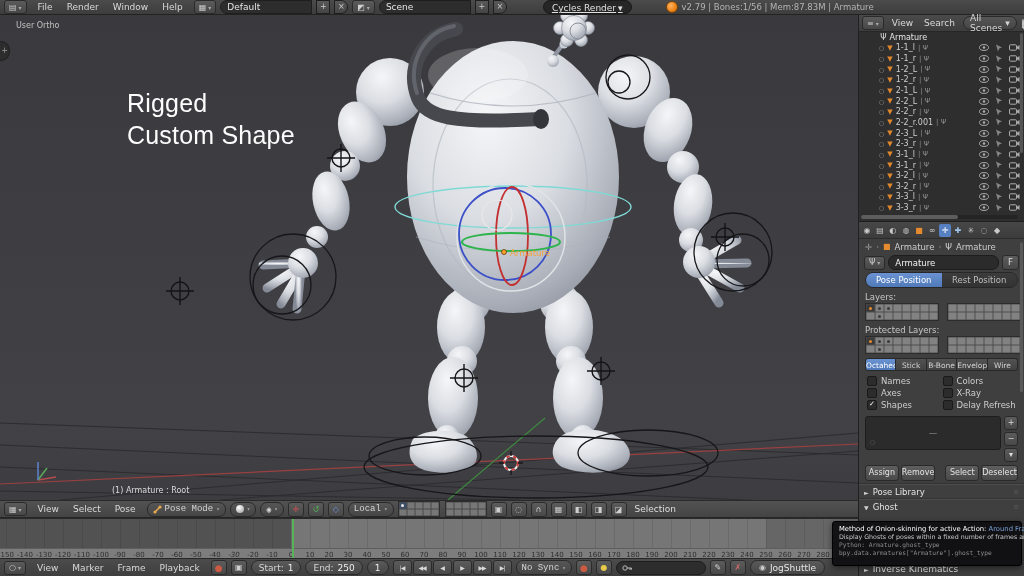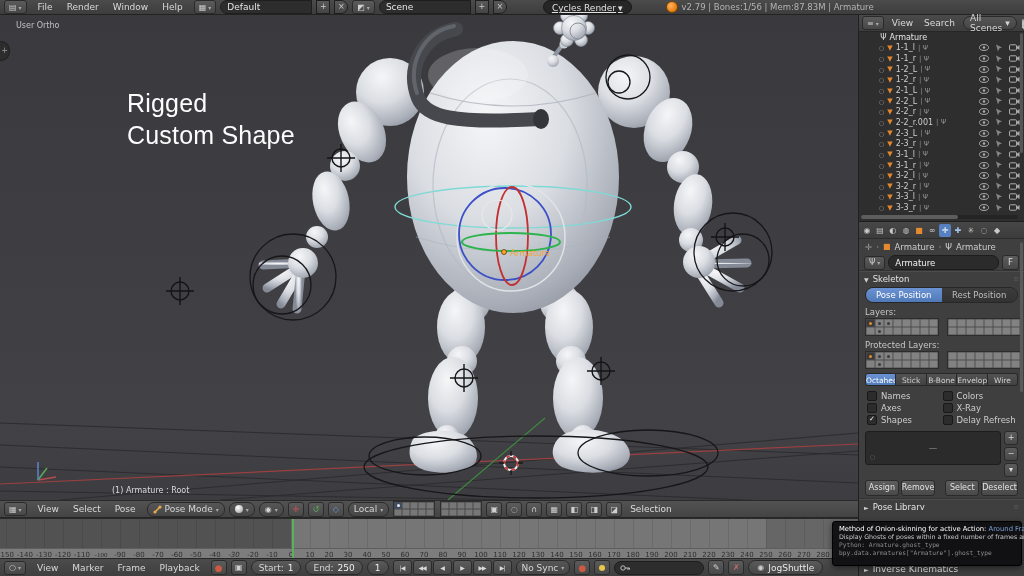--- a/index.html
+++ b/index.html
@@ -6,21 +6,21 @@
   #app{position:relative;width:1024px;height:576px;overflow:hidden;
        font-family:"DejaVu Sans",sans-serif;font-size:9px;color:#d6d6d6;
        background:#3a3a3e;user-select:none;}
   
   .menu-item{padding:0 7px;color:#d9d9d9;cursor:default;}
   .edsel{display:inline-flex;align-items:center;gap:2px;height:12px;padding:0 4px;
          background:linear-gradient(#5b5b5b,#474747);border:1px solid #2a2a2a;border-radius:3px;}
   .edsel .g{font-size:8px;color:#cfcfcf;font-style:normal;}
   .edsel .car,.dd .car{font-size:6px;color:#aaa;font-style:normal;}
   .dd{display:inline-flex;align-items:center;gap:3px;height:13px;padding:0 5px;
-      background:linear-gradient(#565656,#454545);border:1px solid #292929;border-radius:7px;}
+      background:linear-gradient(#565656,#454545);border:1px solid #292929;border-radius:7px;font-family:Liberation Mono, monospace;}
   .ibtn{display:inline-flex;align-items:center;justify-content:center;width:14px;height:13px;
         background:linear-gradient(#5c5c5c,#484848);border:1px solid #2b2b2b;border-radius:3px;
         font-size:8px;color:#cfcfcf;}
   .pill{display:inline-flex;align-items:center;gap:4px;height:13px;padding:0 7px;
         background:linear-gradient(#5a5a5a,#464646);border:1px solid #292929;border-radius:8px;}
   .pill b{font-weight:normal;color:#f0f0f0;}
   .mag{width:7px;height:7px;border:1.4px solid #c4c4c4;border-radius:50%;position:relative;display:inline-block;}
   .mag::after{content:"";position:absolute;width:4px;height:1.6px;background:#c4c4c4;
               transform:rotate(45deg);right:-3px;bottom:-2px;}
   
@@ -877,25 +877,20 @@
     <div class="namerow">
       <span class="edsel">
           <i class="g">Ψ</i>
           <i class="car">▾</i>
         </span>
       <span class="namefield">
           <span>Armature</span>
         </span>
       <span class="fbtn">F</span>
     </div>
-    <div class="phdr">
-        <span class="tri">▼</span>
-        <span>Skeleton</span>
-        <span class="grip">≡</span>
-      </div>
     <div class="toggle2">
       <span class="tbtn active">Pose Position</span>
       <span class="tbtn">Rest Position</span>
     </div>
     <div class="lbl">Layers:</div>
     <div class="lgrid" id="layers-grid">
         <span class="lblock">
           <span class="cell pressed">
             <span class="d"></span>
           </span>
@@ -1107,21 +1102,21 @@
         <span class="gridline" style="left: 842px;"></span>
       </div>
     <div id="tl-darkleft" style="width: 291px;"></div>
     <div id="tl-darkright" style="left: 766px;"></div>
     <div id="ruler">
         <span class="tick" style="left: 6px;">-150</span>
         <span class="tick" style="left: 25px;">-140</span>
         <span class="tick" style="left: 44px;">-130</span>
         <span class="tick" style="left: 63px;">-120</span>
         <span class="tick" style="left: 82px;">-110</span>
-        <span class="tick" style="left: 101px; font-family: Liberation Serif, serif;">-100</span>
+        <span class="tick" style="left: 101px;">-100</span>
         <span class="tick" style="left: 120px;">-90</span>
         <span class="tick" style="left: 139px;">-80</span>
         <span class="tick" style="left: 158px;">-70</span>
         <span class="tick" style="left: 177px;">-60</span>
         <span class="tick" style="left: 196px;">-50</span>
         <span class="tick" style="left: 215px;">-40</span>
         <span class="tick" style="left: 234px; font-style: italic;">-30</span>
         <span class="tick" style="left: 253px;">-20</span>
         <span class="tick" style="left: 272px;">-10</span>
         <span class="tick" style="left: 291px;">0</span>

